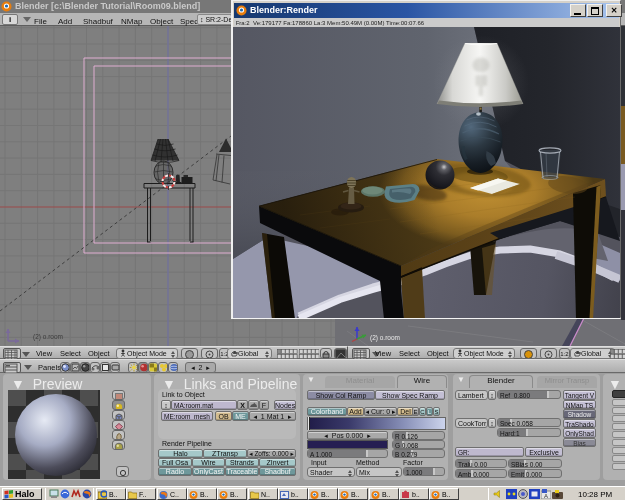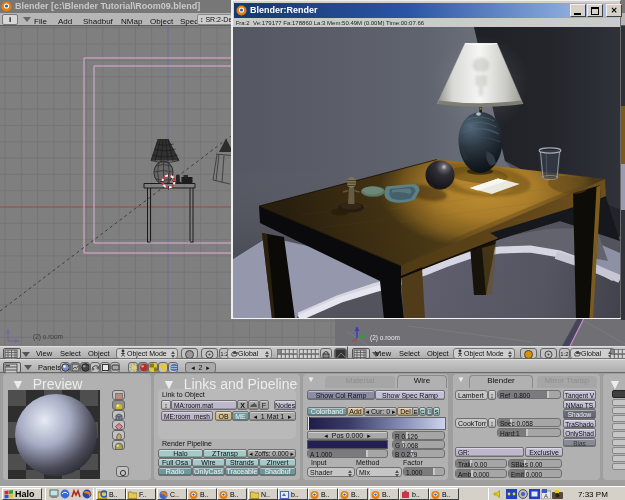--- a/index.html
+++ b/index.html
@@ -748,14 +748,14 @@
 <svg class="abs" style="left:541px;top:2px;" width="10" height="10">
       <rect x="0" y="2" width="10" height="8" fill="#e8e8e8" stroke="#888"></rect>
       <rect x="1" y="0" width="5" height="4" fill="#3858c8"></rect>
       <text x="3" y="9" font-size="6" fill="#333">A</text>
     </svg>
 <svg class="abs" style="left:552px;top:2px;" width="11" height="10">
       <rect x="0" y="3" width="11" height="7" rx="1" fill="#584838"></rect>
       <rect x="3" y="1" width="4" height="3" fill="#e8c818"></rect>
       <circle cx="5.5" cy="6.5" r="2" fill="#302010"></circle>
     </svg>
-<span class="abs" style="left:578px;top:2.5px;font-size:8px;color:#000;">7:33 PM</span>
+<span class="abs" style="left:578px;top:2.5px;font-size:8px;color:#000;">10:28 PM</span>
 
 </div>
 </body></html>

